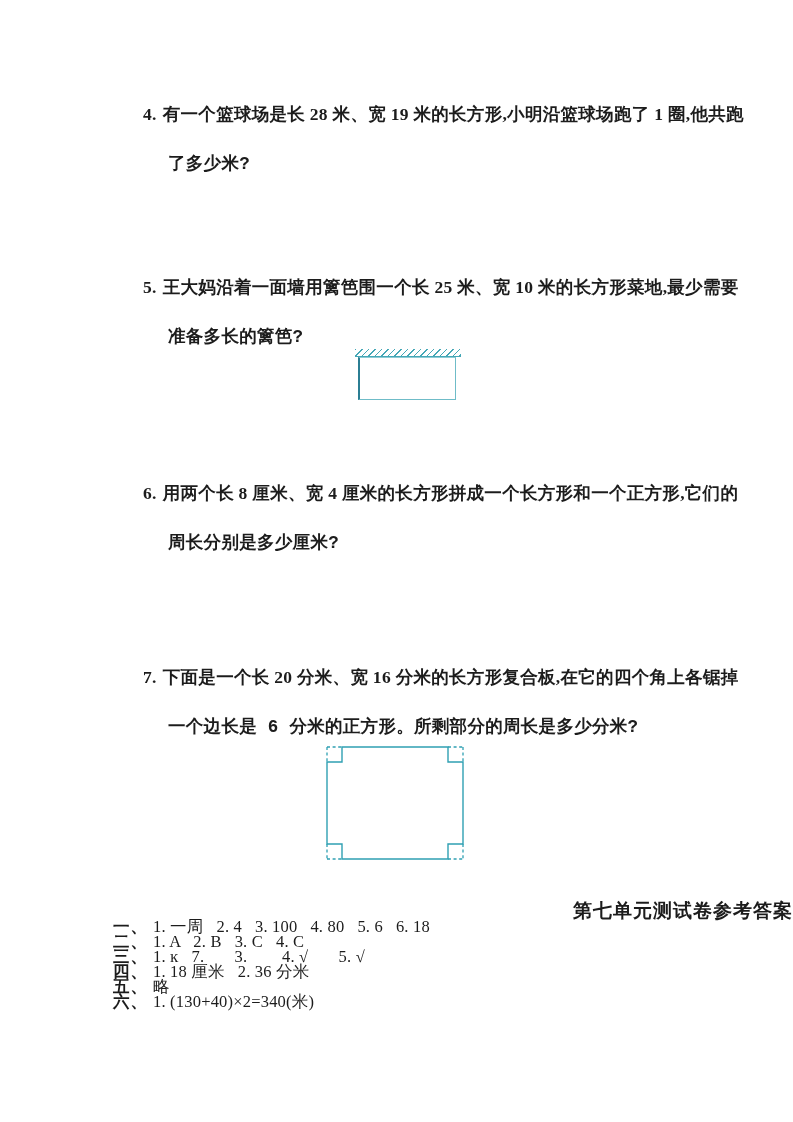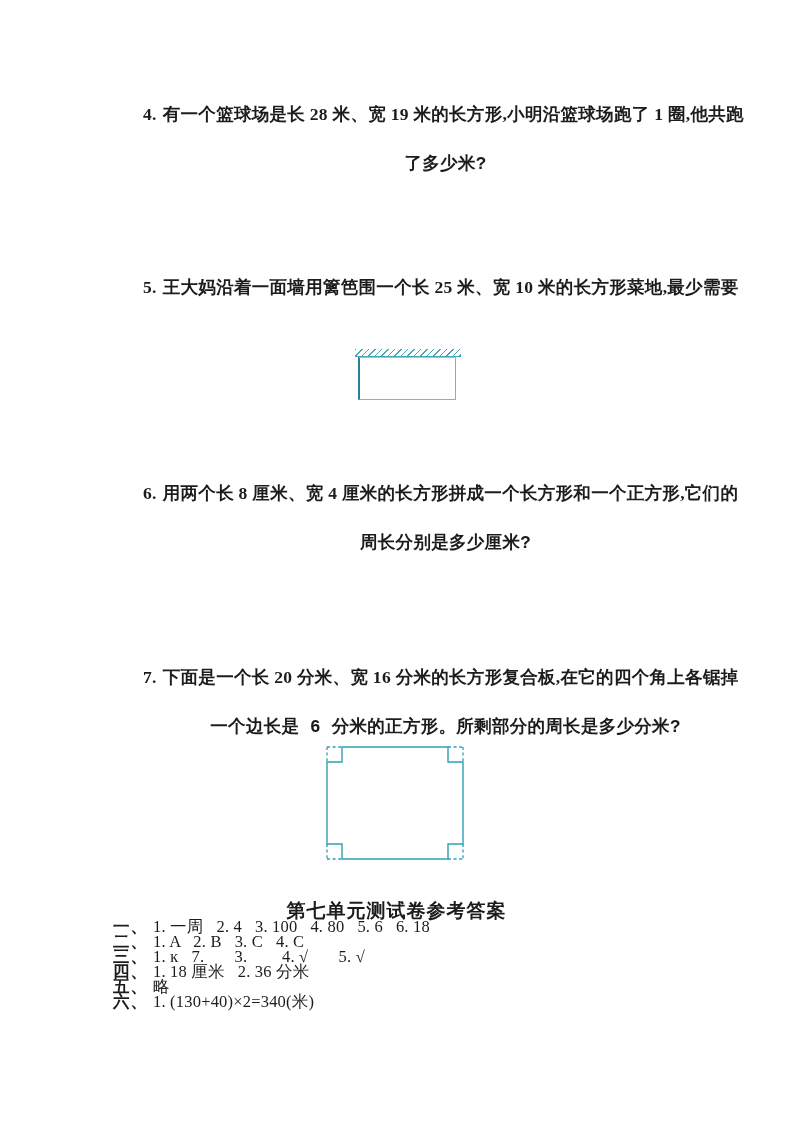--- a/index.html
+++ b/index.html
@@ -12,21 +12,20 @@
     margin: 0 auto;
     overflow: hidden;
     font-family: "Liberation Serif", "DejaVu Serif", serif;
     color: #1c1c1c;
   }
   
   .question {
     position: absolute;
     left: 143px;
     width: 580px;
-    text-align: center;
   }
   .qline {
     font-size: 17.5px;
     line-height: 24px;
     font-weight: 600;
     white-space: nowrap;
     letter-spacing: 0.3px;
   }
   .qline.first { margin-bottom: 26px; }
   .qline.cont  { padding-left: 25px; font-family: Liberation Mono, monospace; }
@@ -48,21 +47,21 @@
   }
 
   
   .board-diagram { position: absolute; left: 320px; top: 742px; width: 150px; height: 122px; }
 
   
   .answers-title {
     position: absolute;
     left: 0; right: 0;
     top: 898px;
-    text-align: center;
+    text-align: right;
     font-size: 19px;
     font-weight: 700;
     letter-spacing: 1px;
   }
   .answers {
     position: absolute;
     left: 113px;
     top: 919px;
     width: 620px;
   }
@@ -91,20 +90,21 @@
 
 <div class="page">
 
   <div class="question" style="top:102px">
     <div class="qline first"><span class="qnum">4.</span><span>有一个篮球场是长 28 米、宽 19 米的长方形,小明沿篮球场跑了 1 圈,他共跑</span></div>
     <div class="qline cont">了多少米?</div>
   </div>
 
   <div class="question" style="top:275px">
     <div class="qline first"><span class="qnum">5.</span><span>王大妈沿着一面墙用篱笆围一个长 25 米、宽 10 米的长方形菜地,最少需要</span></div>
+    <div class="qline cont">准备多长的篱笆?</div>
   </div>
 
   <div class="fence-diagram">
     <div class="wall-hatch"></div>
     <div class="pen-rect"></div>
   </div>
 
   <div class="question" style="top:481px">
     <div class="qline first"><span class="qnum">6.</span><span>用两个长 8 厘米、宽 4 厘米的长方形拼成一个长方形和一个正方形,它们的</span></div>
     <div class="qline cont">周长分别是多少厘米?</div>

